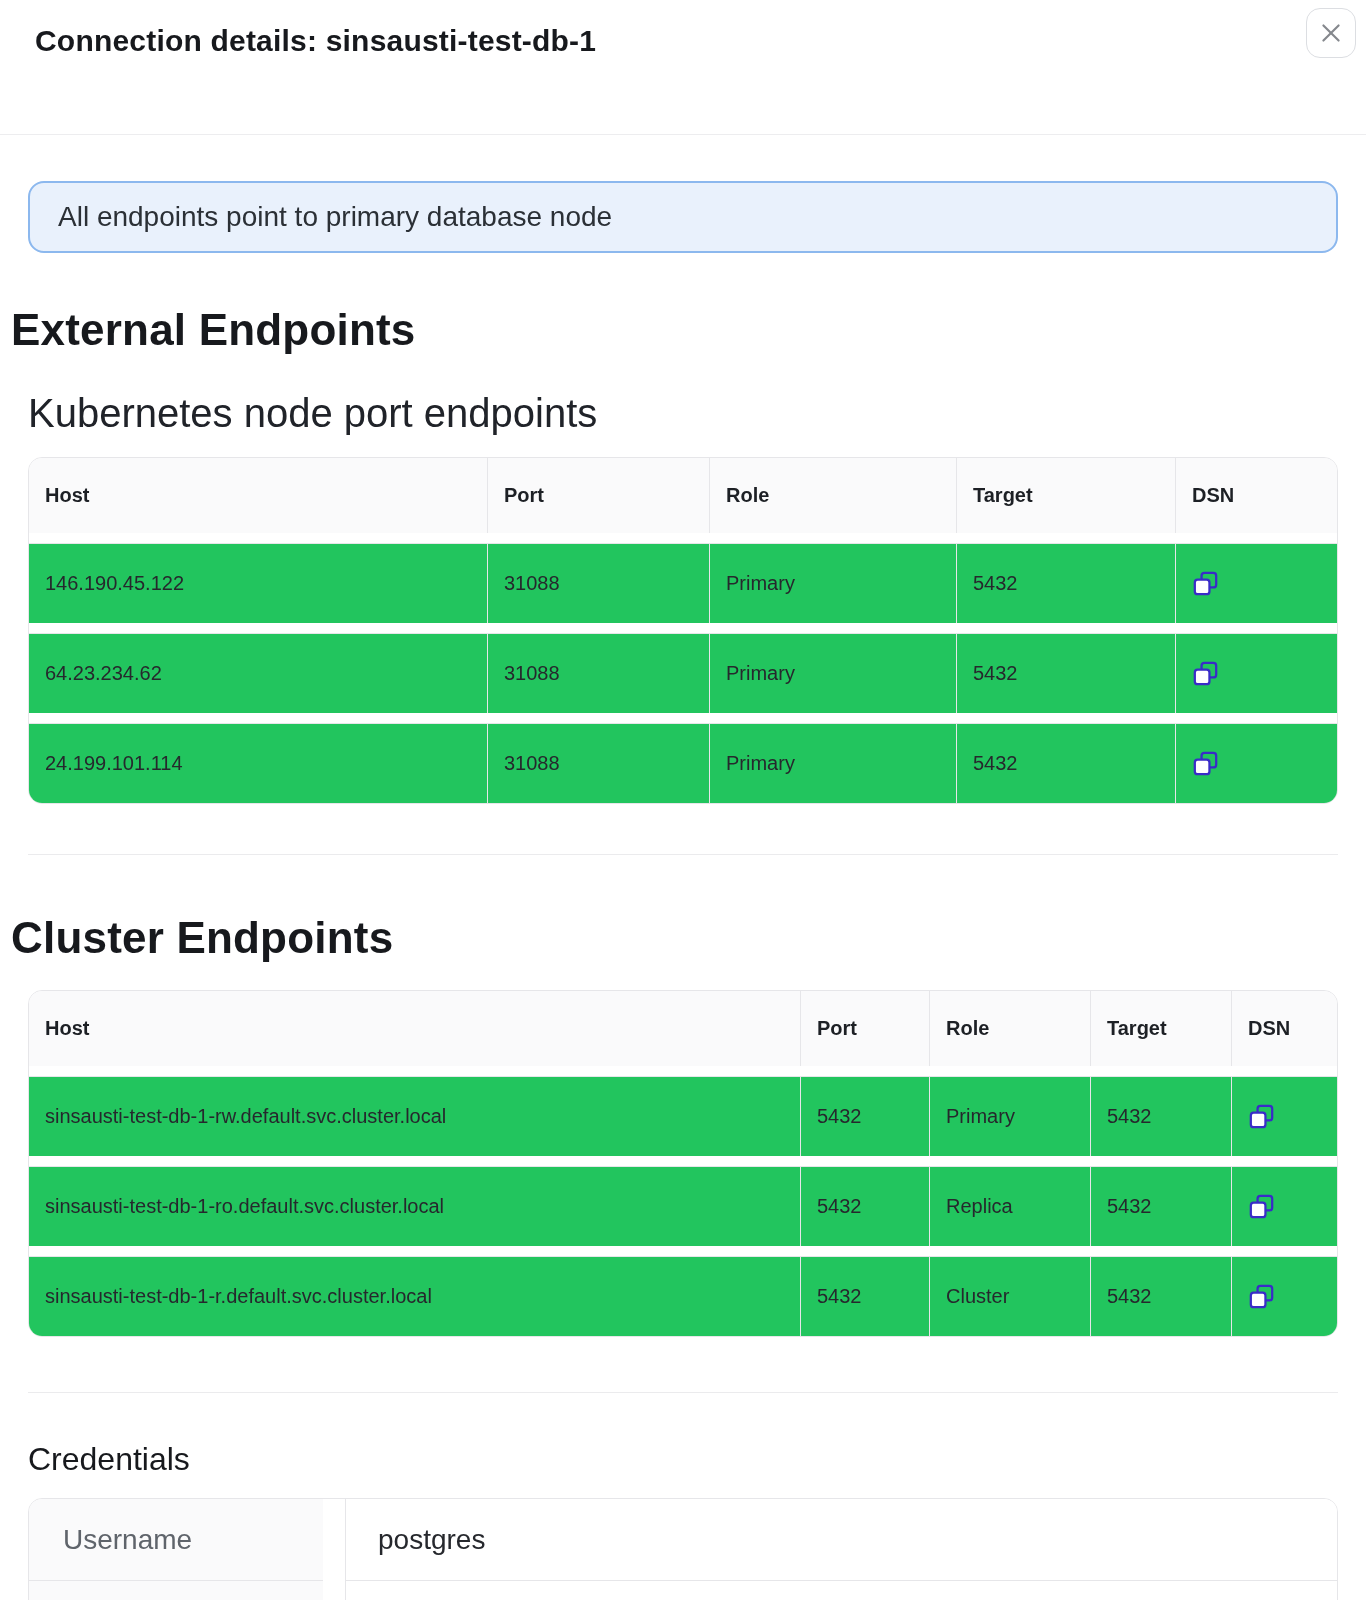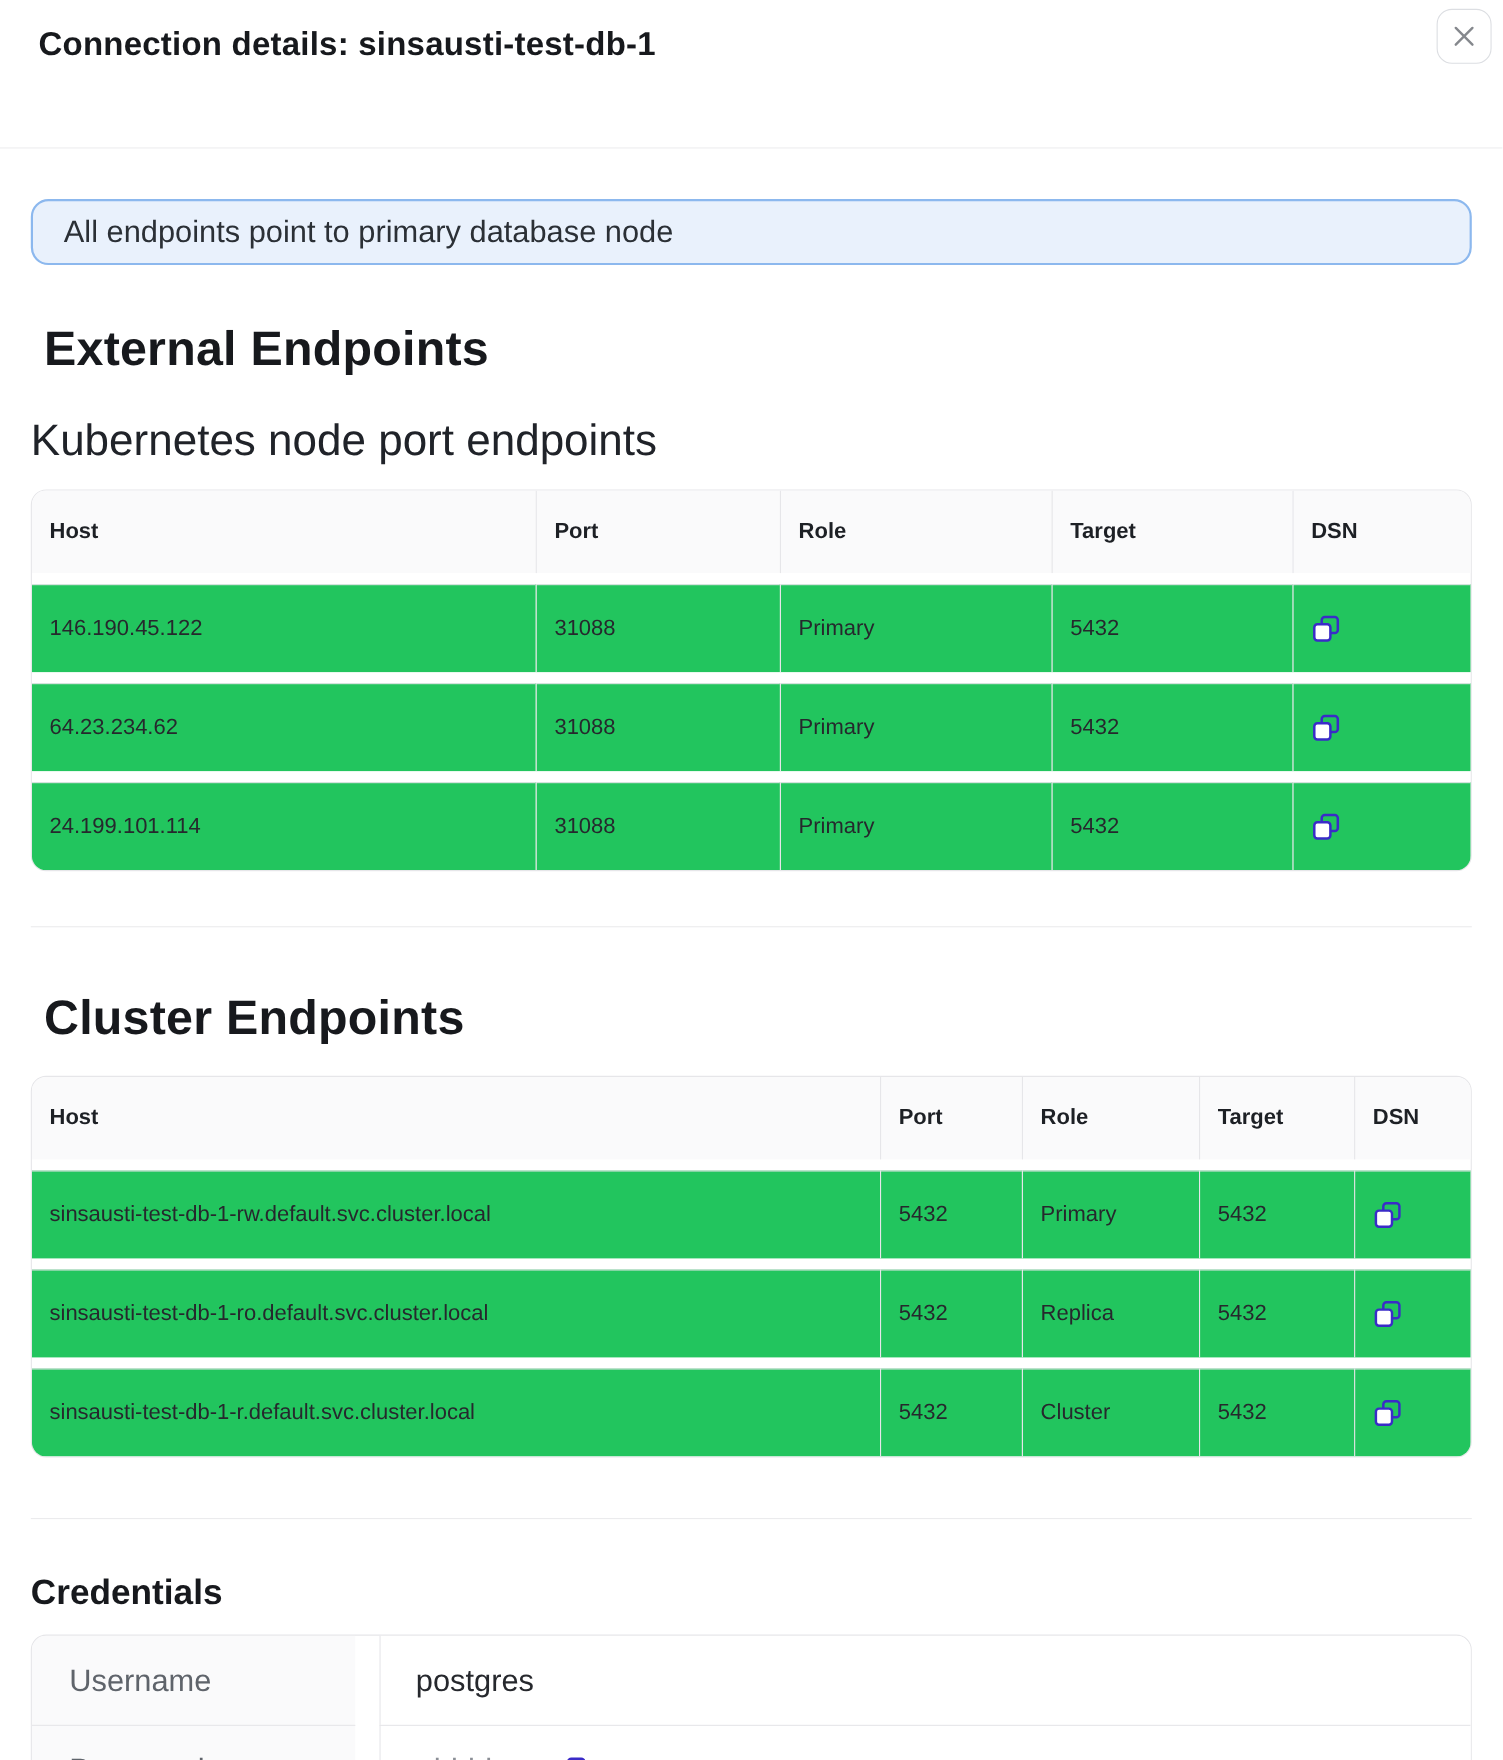--- a/index.html
+++ b/index.html
@@ -16,27 +16,27 @@
   *{box-sizing:border-box;margin:0;padding:0;}
   html,body{width:1366px;height:1600px;background:#fff;overflow:hidden;}
   body{font-family:"Liberation Sans","DejaVu Sans",sans-serif;color:var(--ink);}
 
   .modal-header{position:relative;height:135px;border-bottom:1px solid #ededef;}
   .modal-title{position:absolute;left:35px;top:24px;font-size:30px;font-weight:700;letter-spacing:.2px;color:#17191d;}
   .close-btn{position:absolute;top:8px;right:10px;width:50px;height:50px;border:1.5px solid #dcdee2;
     border-radius:14px;background:#fff;display:flex;align-items:center;justify-content:center;cursor:pointer;}
   .close-btn svg{stroke:#85888d;}
 
-  .banner{margin:46px 28px 0;height:60px;border:2px solid var(--banner-border);background:var(--banner-bg);
+  .banner{margin:46px 28px 0;height:72px;border:2px solid var(--banner-border);background:var(--banner-bg);
     border-radius:16px;display:flex;align-items:center;padding:0 28px;font-size:28px;color:#2b3036;}
 
-  h2.section{margin:52px 40px 0;font-size:44px;font-weight:600;color:#17191d;letter-spacing:.2px;}
+  h2.section{margin:52px 11px 0;font-size:44px;font-weight:600;color:#17191d;letter-spacing:.2px;}
   h2.section.cluster{margin-top:58px;}
   .subtitle{margin:36px 28px 0;font-size:40px;font-weight:500;color:#202329;}
-  h3.cred-title{margin:48px 28px 0;font-size:32px;font-weight:700;color:#17191d;}
+  h3.cred-title{margin:48px 28px 0;font-size:32px;font-weight:400;color:#17191d;}
 
   .tbl{margin:21px 28px 0;border:1px solid var(--line);border-radius:14px;overflow:hidden;display:grid;}
   .tbl.external{grid-template-columns:458px 222px 247px 219px 1fr;}
   .tbl.cluster{margin-top:27px;grid-template-columns:771px 129px 161px 141px 1fr;}
   .cell{display:flex;align-items:center;padding:0 16px;font-size:20px;color:var(--cell);min-width:0;}
   .cell.th{height:75px;background:var(--head-bg);font-weight:600;color:#1d2025;}
   .cell.td{height:80px;background:#22c55e;margin-top:10px;}
   .tbl .cell:not(:nth-child(5n+1)){border-left:1px solid var(--line);}
   .tbl .cell:nth-child(n+6){border-top:1px solid var(--line);}
 

